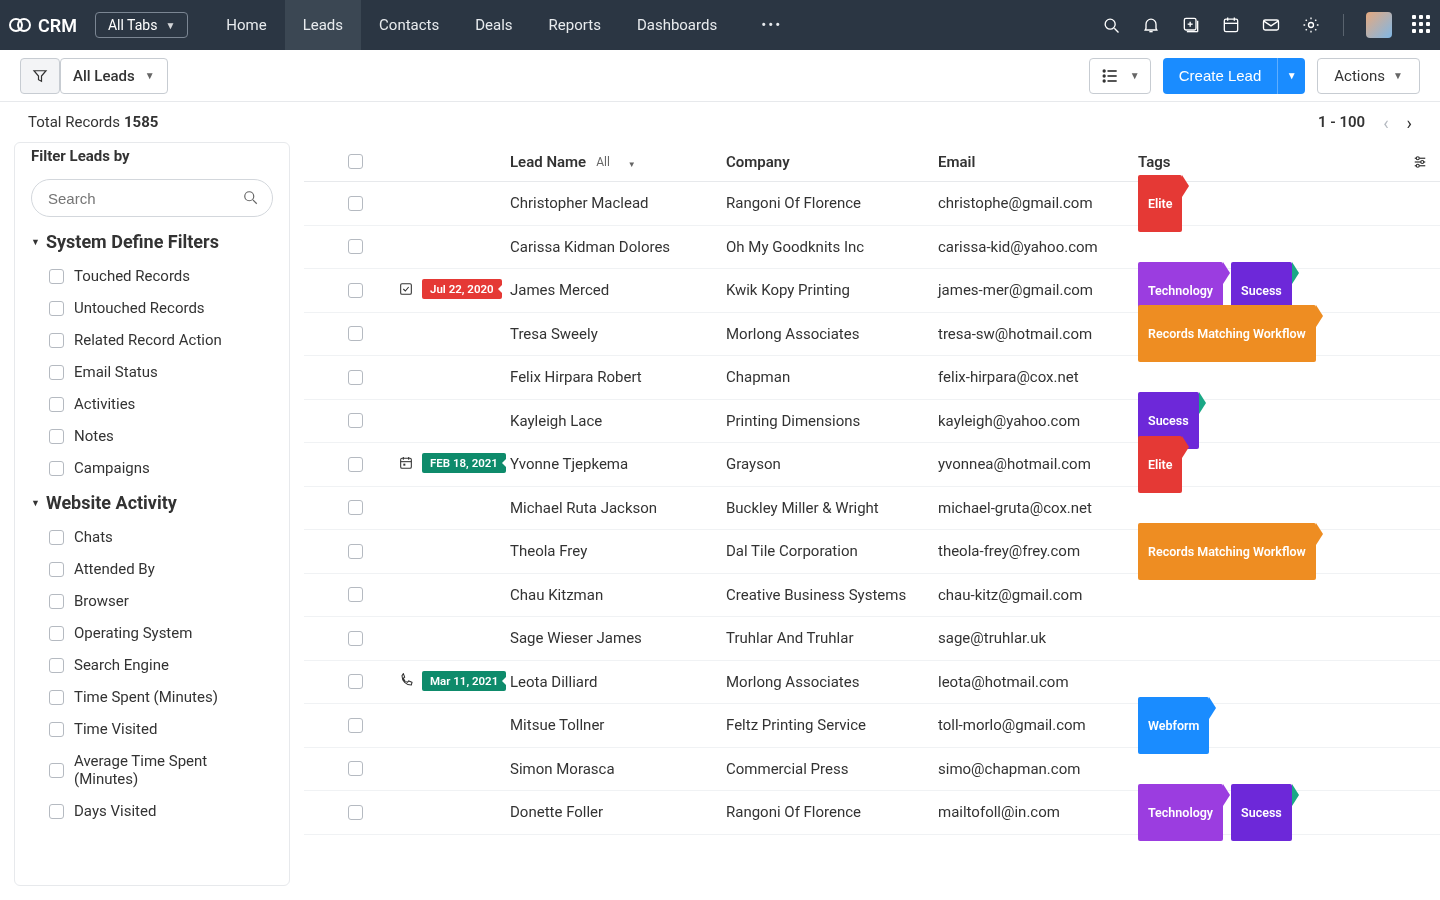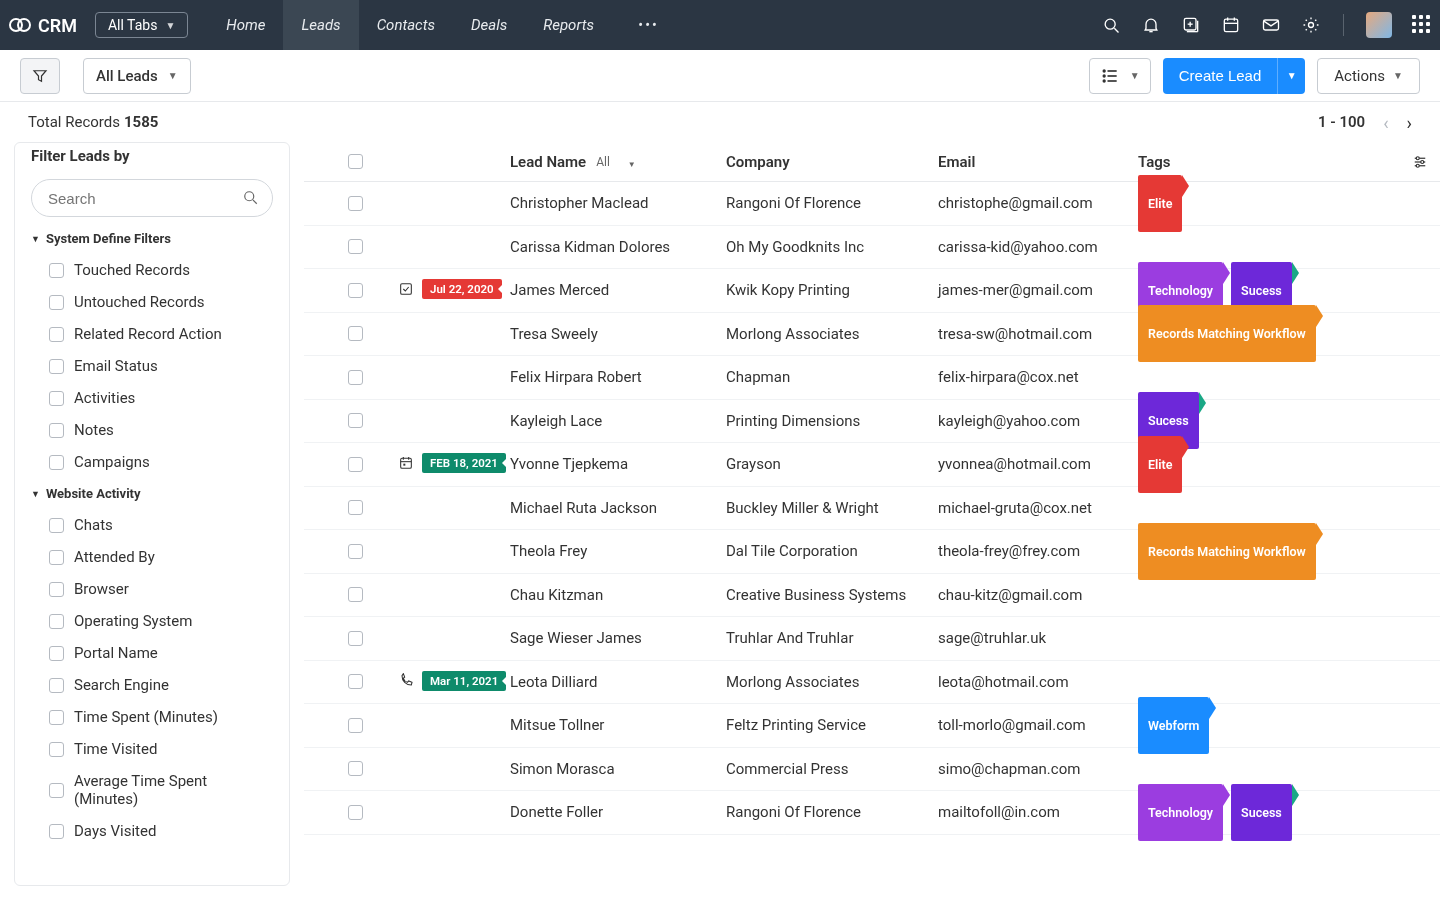--- a/index.html
+++ b/index.html
@@ -4,31 +4,31 @@
 <style>
   * { margin: 0; padding: 0; box-sizing: border-box; }
   body { font-family: -apple-system, BlinkMacSystemFont, "Segoe UI", Roboto, sans-serif; font-size: 14px; color: #333; background: #fff; width: 1440px; height: 900px; overflow: hidden;}
   
   .topnav { display: flex; align-items: center; height: 50px; background: #2b3643; color: #fff; padding: 0 8px; gap: 12px;}
   .brand { display: flex; align-items: center; gap: 6px; font-weight: 600; font-size: 18px; }
   .brand-logo { width: 24px; height: 24px; }
   .alltabs { display: flex; align-items: center; gap: 8px; border: 1px solid #7b8693; padding: 4px 12px; border-radius: 4px; font-size: 14px; cursor: pointer; margin-left: 6px;}
   .alltabs .chev { font-size: 10px; opacity: .8;}
   .topnav-items { display: flex; align-items: stretch; height: 100%; margin-left: 8px; }
-  .topnav-item { display: flex; align-items: center; height: 100%; padding: 0 18px; font-size: 15px; cursor: pointer; color: #e8ebee; font-style: italic;}
+  .topnav-item { display: flex; align-items: center; height: 100%; padding: 0 18px; font-size: 15px; cursor: pointer; color: #e8ebee;}
   .topnav-item.active { background: #3b4753; }
   .topnav-right { margin-left: auto; display: flex; align-items: center; gap: 20px; }
   .topnav-right .icon { width: 20px; height: 20px; display: inline-flex; align-items: center; justify-content: center; cursor: pointer; }
   .divider-v { width: 1px; height: 22px; background: #59636e; margin: 0 2px;}
   .avatar { width: 26px; height: 26px; border-radius: 4px; background: linear-gradient(135deg,#e6a97f,#7fb7e6); }
   .apps-grid { width: 20px; height: 20px; display: grid; grid-template-columns: repeat(3,4px); grid-template-rows: repeat(3,4px); gap: 3px; }
   .apps-grid span { background: #fff; border-radius: 1px; }
 
   
-  .toolbar { display: flex; align-items: center; height: 52px; padding: 0 20px; border-bottom: 1px solid #e7e9ec; gap: 23px; }
+  .toolbar { display: flex; align-items: center; height: 52px; padding: 0 20px; border-bottom: 1px solid #e7e9ec; gap: 0; }
   .filter-btn { width: 40px; height: 36px; border: 1px solid #c7ccd2; border-radius: 4px; background: #f3f4f6; display: flex; align-items: center; justify-content: center; cursor: pointer;}
   .dropdown-btn { height: 36px; border: 1px solid #c7ccd2; border-radius: 4px; background: #fff; display: flex; align-items: center; padding: 0 12px; gap: 10px; font-size: 15px; cursor: pointer; font-weight: 500;}
   .btn-primary { height: 36px; background: #1a8cff; color: #fff; border: none; border-radius: 4px 0 0 4px; padding: 0 16px; font-size: 15px; cursor: pointer; }
   .btn-primary-split { display: flex; }
   .btn-primary-chev { height: 36px; width: 28px; background: #1a8cff; border: none; border-left: 1px solid rgba(255,255,255,.3); border-radius: 0 4px 4px 0; color: #fff; display: flex; align-items: center; justify-content: center; cursor: pointer;}
   .btn-outline { height: 36px; border: 1px solid #c7ccd2; background: #fff; border-radius: 4px; padding: 0 16px; display: flex; align-items: center; gap: 8px; font-size: 15px; cursor: pointer;}
   .view-btn { height: 36px; border: 1px solid #c7ccd2; border-radius: 4px; background: #fff; display: flex; align-items: center; padding: 0 10px; gap: 10px; cursor: pointer;}
   .chev-down { font-size: 10px; color: #666; }
 
   
@@ -39,21 +39,21 @@
   .pager-arrow.active { color: #333; }
 
   
   .body { display: flex; height: calc(900px - 50px - 52px - 40px); }
   .sidebar { width: 304px; min-width: 304px; padding: 0 14px 14px 14px; }
   .filter-panel { border: 1px solid #e7e9ec; border-radius: 6px; height: 100%; padding: 4px 16px; overflow: hidden;}
   .filter-title { font-weight: 700; margin-bottom: 14px; font-size: 15px; }
   .search-sm { position: relative; margin-bottom: 14px;}
   .search-sm input { width: 100%; height: 38px; border: 1px solid #d3d7dc; border-radius: 19px; padding: 0 38px 0 16px; font-size: 15px; outline: none;}
   .search-sm .s-icon { position: absolute; right: 14px; top: 9px; color: #666;}
-  .filter-group-title { display: flex; align-items: center; gap: 6px; font-weight: 700; font-size: 13px; margin: 8px 0 8px 0; cursor: pointer;}
+  .filter-group-title { display: flex; align-items: center; gap: 6px; font-weight: 700; font-size: 18px; margin: 8px 0 8px 0; cursor: pointer;}
   .filter-group-title::before { content: "▼"; font-size: 9px; color: #333; }
   .check-item { display: flex; align-items: center; gap: 10px; padding: 7px 0 7px 18px; font-size: 15px; cursor: pointer;}
   .cbox { width: 15px; height: 15px; border: 1.5px solid #b5bac1; border-radius: 3px; flex-shrink: 0;}
 
   
   .table-wrap { flex: 1; border-left: 0; overflow: hidden;}
   .thead { display: flex; align-items: center; height: 40px; border-bottom: 1px solid #e7e9ec; padding: 0 0 0 44px; font-size: 15px; color: #333; font-weight: 600; }
   .th-check { width: 50px; display: flex; align-items: center;}
   .th-badge { width: 112px;}
   .th-name { width: 216px; display: flex; align-items: center; gap: 10px;}
@@ -98,20 +98,21 @@
   <div class="alltabs">
     <span>All Tabs</span>
     <span class="chev">▼</span>
   </div>
   <div class="topnav-items" id="topnav-items">
       <div class="topnav-item">Home</div>
       <div class="topnav-item active">Leads</div>
       <div class="topnav-item">Contacts</div>
       <div class="topnav-item">Deals</div>
       <div class="topnav-item">Reports</div>
+      <div class="topnav-item">Dashboards</div>
     </div>
   <span class="topnav-item" style="padding:0 14px; letter-spacing:2px;">•••</span>
   <div class="topnav-right">
     <span class="icon">
         <svg viewBox="0 0 24 24" width="20" height="20">
           <circle class="svg-stroke" stroke="#fff" cx="11" cy="11" r="6"></circle>
           <line class="svg-stroke" stroke="#fff" x1="16" y1="16" x2="21" y2="21"></line>
         </svg>
       </span>
     <span class="icon">
@@ -267,24 +268,20 @@
             <span class="cbox"></span>
             <span>Attended By</span>
           </div>
           <div class="check-item">
             <span class="cbox"></span>
             <span>Browser</span>
           </div>
           <div class="check-item">
             <span class="cbox"></span>
             <span>Operating System</span>
-          </div>
-          <div class="check-item">
-            <span class="cbox"></span>
-            <span>Portal Name</span>
           </div>
           <div class="check-item">
             <span class="cbox"></span>
             <span>Search Engine</span>
           </div>
           <div class="check-item">
             <span class="cbox"></span>
             <span>Time Spent (Minutes)</span>
           </div>
           <div class="check-item">

